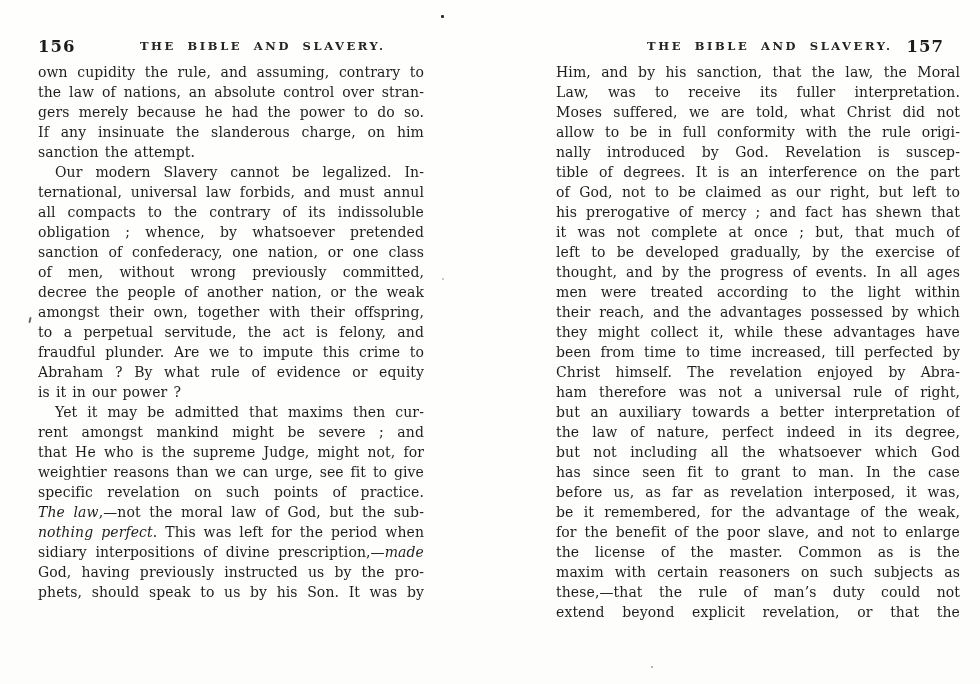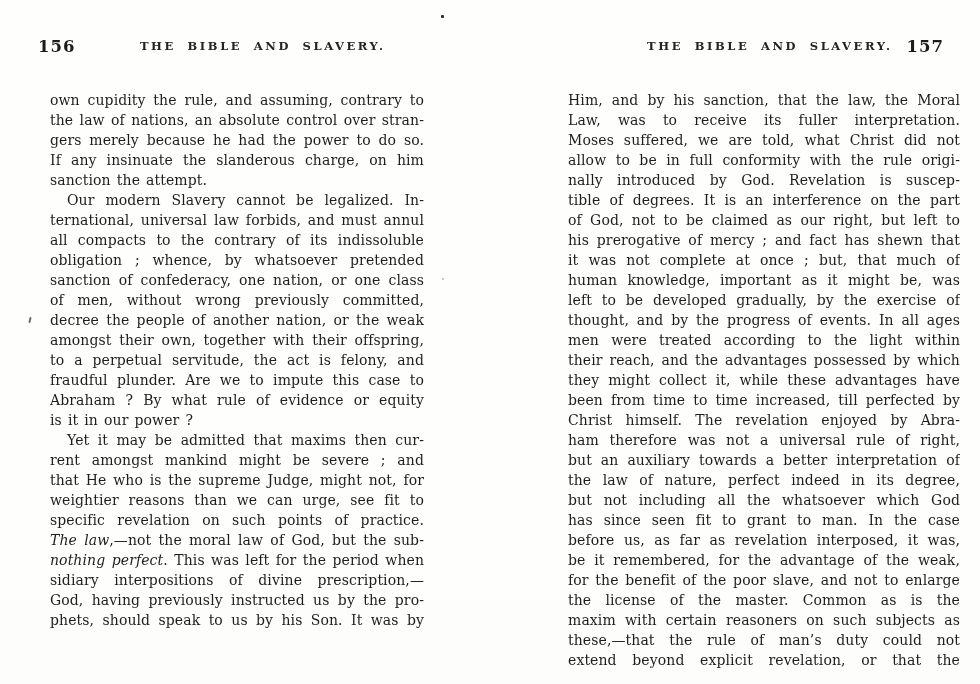--- a/index.html
+++ b/index.html
@@ -32,21 +32,21 @@
   .page-right .running-title { left: 47%; }
   .page-number {
     position: absolute; top: 0;
     font-size: 16.5px; font-weight: bold; color: #1c1c1c;
     letter-spacing: 1px;
   }
   .page-number.pn-left  { left: 0; }
   .page-number.pn-right { right: 16px; }
 
   .page-text {
-    position: absolute; top: 62px; left: 12px; right: 0; margin-top: 28px;
+    position: absolute; top: 62px; left: 0; right: 0;
   }
   .ln {
     font-size: 14px; line-height: 20px; height: 20px;
     overflow: hidden;
     text-align: justify;
     text-align-last: justify;
     word-spacing: 1.5px;
     letter-spacing: 0.1px;
     color: #1e1e1e;
   }
@@ -78,21 +78,21 @@
         <div class="ln noj"><span>sanction the attempt.</span></div>
         <div class="ln ind"><span>Our modern Slavery cannot be legalized.  In-</span></div>
         <div class="ln"><span>ternational, universal law forbids, and must annul</span></div>
         <div class="ln"><span>all compacts to the contrary of its indissoluble</span></div>
         <div class="ln"><span>obligation ; whence, by whatsoever pretended</span></div>
         <div class="ln"><span>sanction of confederacy, one nation, or one class</span></div>
         <div class="ln"><span>of men, without wrong previously committed,</span></div>
         <div class="ln"><span>decree the people of another nation, or the weak</span></div>
         <div class="ln"><span>amongst their own, together with their offspring,</span></div>
         <div class="ln"><span>to a perpetual servitude, the act is felony, and</span></div>
-        <div class="ln"><span>fraudful plunder.  Are we to impute this case to</span></div>
+        <div class="ln"><span>fraudful plunder.  Are we to impute this crime to</span></div>
         <div class="ln"><span>Abraham ?  By what rule of evidence or equity</span></div>
         <div class="ln noj"><span>is it in our power ?</span></div>
         <div class="ln ind"><span>Yet it may be admitted that maxims then cur-</span></div>
         <div class="ln"><span>rent amongst mankind might be severe ; and</span></div>
         <div class="ln"><span>that He who is the supreme Judge, might not, for</span></div>
         <div class="ln"><span>weightier reasons than we can urge, see fit to give</span></div>
         <div class="ln"><span>specific revelation on such points of practice.</span></div>
         <div class="ln"><i>The law</i><span>,—not the moral law of God, but the sub-</span></div>
         <div class="ln"><i>nothing perfect</i><span>.  This was left for the period when</span></div>
         <div class="ln"><span>sidiary interpositions of divine prescription,—</span><i>made</i></div>
@@ -109,21 +109,20 @@
     <div class="page-text">
         <div class="ln"><span>Him, and by his sanction, that the law, the Moral</span></div>
         <div class="ln"><span>Law, was to receive its fuller interpretation.</span></div>
         <div class="ln"><span>Moses suffered, we are told, what Christ did not</span></div>
         <div class="ln"><span>allow to be in full conformity with the rule origi-</span></div>
         <div class="ln"><span>nally introduced by God.  Revelation is suscep-</span></div>
         <div class="ln"><span>tible of degrees.  It is an interference on the part</span></div>
         <div class="ln"><span>of God, not to be claimed as our right, but left to</span></div>
         <div class="ln"><span>his prerogative of mercy ; and fact has shewn that</span></div>
         <div class="ln"><span>it was not complete at once ; but, that much of</span></div>
-        <div class="ln"><span>human knowledge, important as it might be, was</span></div>
         <div class="ln"><span>left to be developed gradually, by the exercise of</span></div>
         <div class="ln"><span>thought, and by the progress of events.  In all ages</span></div>
         <div class="ln"><span>men were treated according to the light within</span></div>
         <div class="ln"><span>their reach, and the advantages possessed by which</span></div>
         <div class="ln"><span>they might collect it, while these advantages have</span></div>
         <div class="ln"><span>been from time to time increased, till perfected by</span></div>
         <div class="ln"><span>Christ himself.  The revelation enjoyed by Abra-</span></div>
         <div class="ln"><span>ham therefore was not a universal rule of right,</span></div>
         <div class="ln"><span>but an auxiliary towards a better interpretation of</span></div>
         <div class="ln"><span>the law of nature, perfect indeed in its degree,</span></div>

